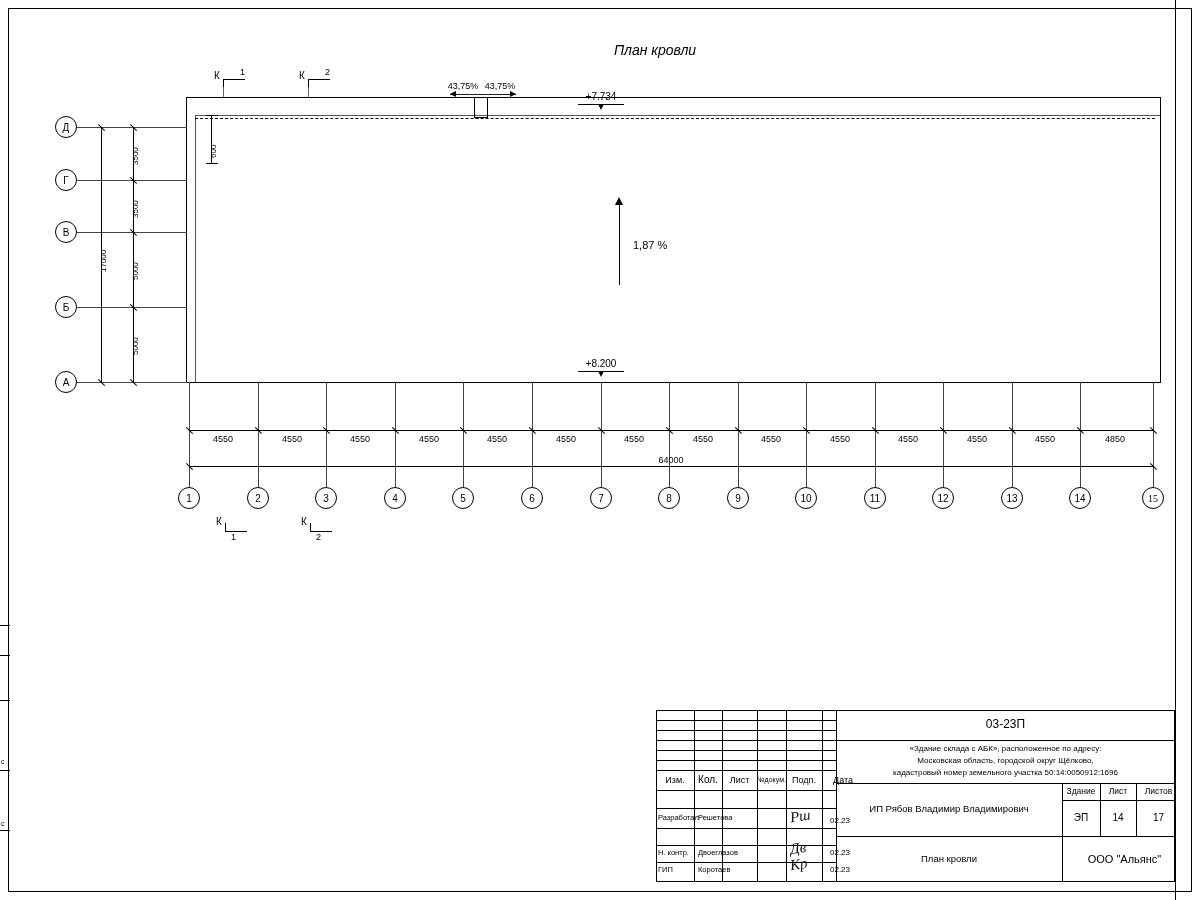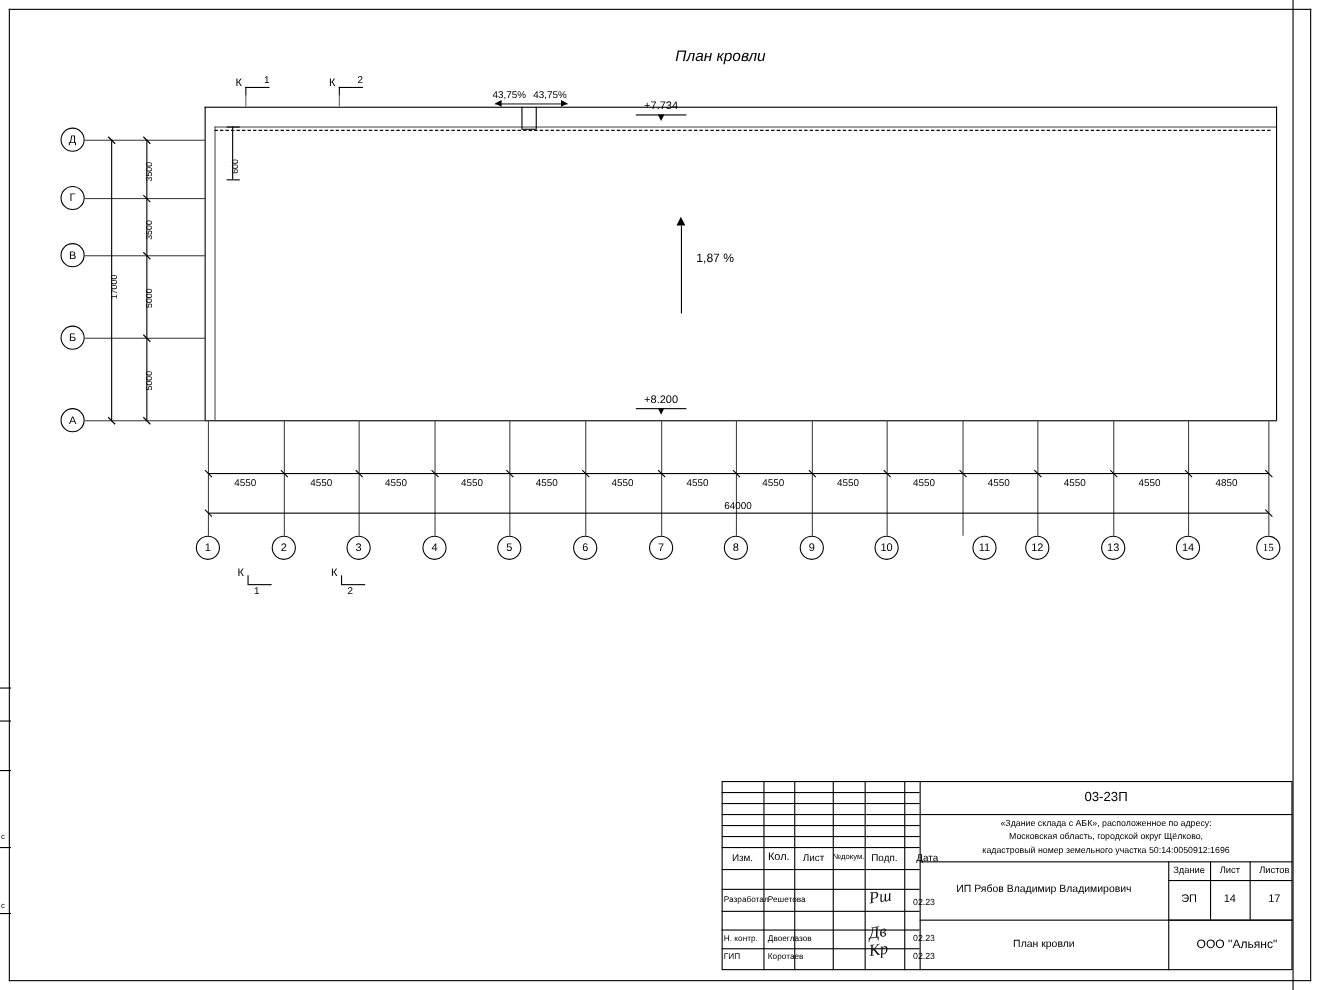--- a/index.html
+++ b/index.html
@@ -59,21 +59,21 @@
   <div class="ln h" style="left:474px;top:117px;width:14px;"></div>
 
   <div class="txt c" style="left:463px;top:82px;">43,75%</div>
   <div class="txt c" style="left:500px;top:82px;">43,75%</div>
   <div class="ln h" style="left:450px;top:94px;width:66px;background:#222;"></div>
   <div class="arrowl" style="left:450px;top:91px;"></div>
   <div class="arrowr" style="left:510px;top:91px;"></div>
 
   <div class="ln v" style="left:619px;top:205px;height:80px;"></div>
   <div class="arrowup" style="left:615px;top:197px;"></div>
-  <div class="txt" style="left:633px;top:230px;font-size:11px;">1,87 %</div>
+  <div class="txt" style="left:633px;top:240px;font-size:11px;">1,87 %</div>
 
   <div class="txt c" style="left:601px;top:92px;font-size:10px;">+7.734</div>
   <div class="ln h" style="left:578px;top:104px;width:46px;"></div>
   <div class="arrowdn" style="left:598px;top:104px;"></div>
 
   <div class="txt c" style="left:601px;top:359px;font-size:10px;text-align:center;">+8.200</div>
   <div class="ln h" style="left:578px;top:371px;width:46px;"></div>
   <div class="arrowdn" style="left:598px;top:371px;"></div>
 
   <div class="txt" style="left:214px;top:71px;font-size:10px;">К</div>
@@ -151,21 +151,21 @@
     <div class="circ" style="left:521px;top:487px;">6</div>
     <div class="ln v" style="left:601px;top:382px;height:105px;background:#444;"></div>
     <div class="circ" style="left:590px;top:487px;">7</div>
     <div class="ln v" style="left:669px;top:382px;height:105px;background:#444;"></div>
     <div class="circ" style="left:658px;top:487px;">8</div>
     <div class="ln v" style="left:738px;top:382px;height:105px;background:#444;"></div>
     <div class="circ" style="left:727px;top:487px;">9</div>
     <div class="ln v" style="left:806px;top:382px;height:105px;background:#444;"></div>
     <div class="circ" style="left:795px;top:487px;">10</div>
     <div class="ln v" style="left:875px;top:382px;height:105px;background:#444;"></div>
-    <div class="circ" style="left:884px;top:487px;">11</div>
+    <div class="circ" style="left:864px;top:487px;">11</div>
     <div class="ln v" style="left:943px;top:382px;height:105px;background:#444;"></div>
     <div class="circ" style="left:932px;top:487px;">12</div>
     <div class="ln v" style="left:1012px;top:382px;height:105px;background:#444;"></div>
     <div class="circ" style="left:1001px;top:487px;">13</div>
     <div class="ln v" style="left:1080px;top:382px;height:105px;background:#444;"></div>
     <div class="circ" style="left:1069px;top:487px;">14</div>
     <div class="ln v" style="left:1153px;top:382px;height:105px;background:#444;"></div>
     <div class="circ" style="left:1142px;top:487px;font-family:Liberation Serif, serif;">15</div>
   </div>
 

